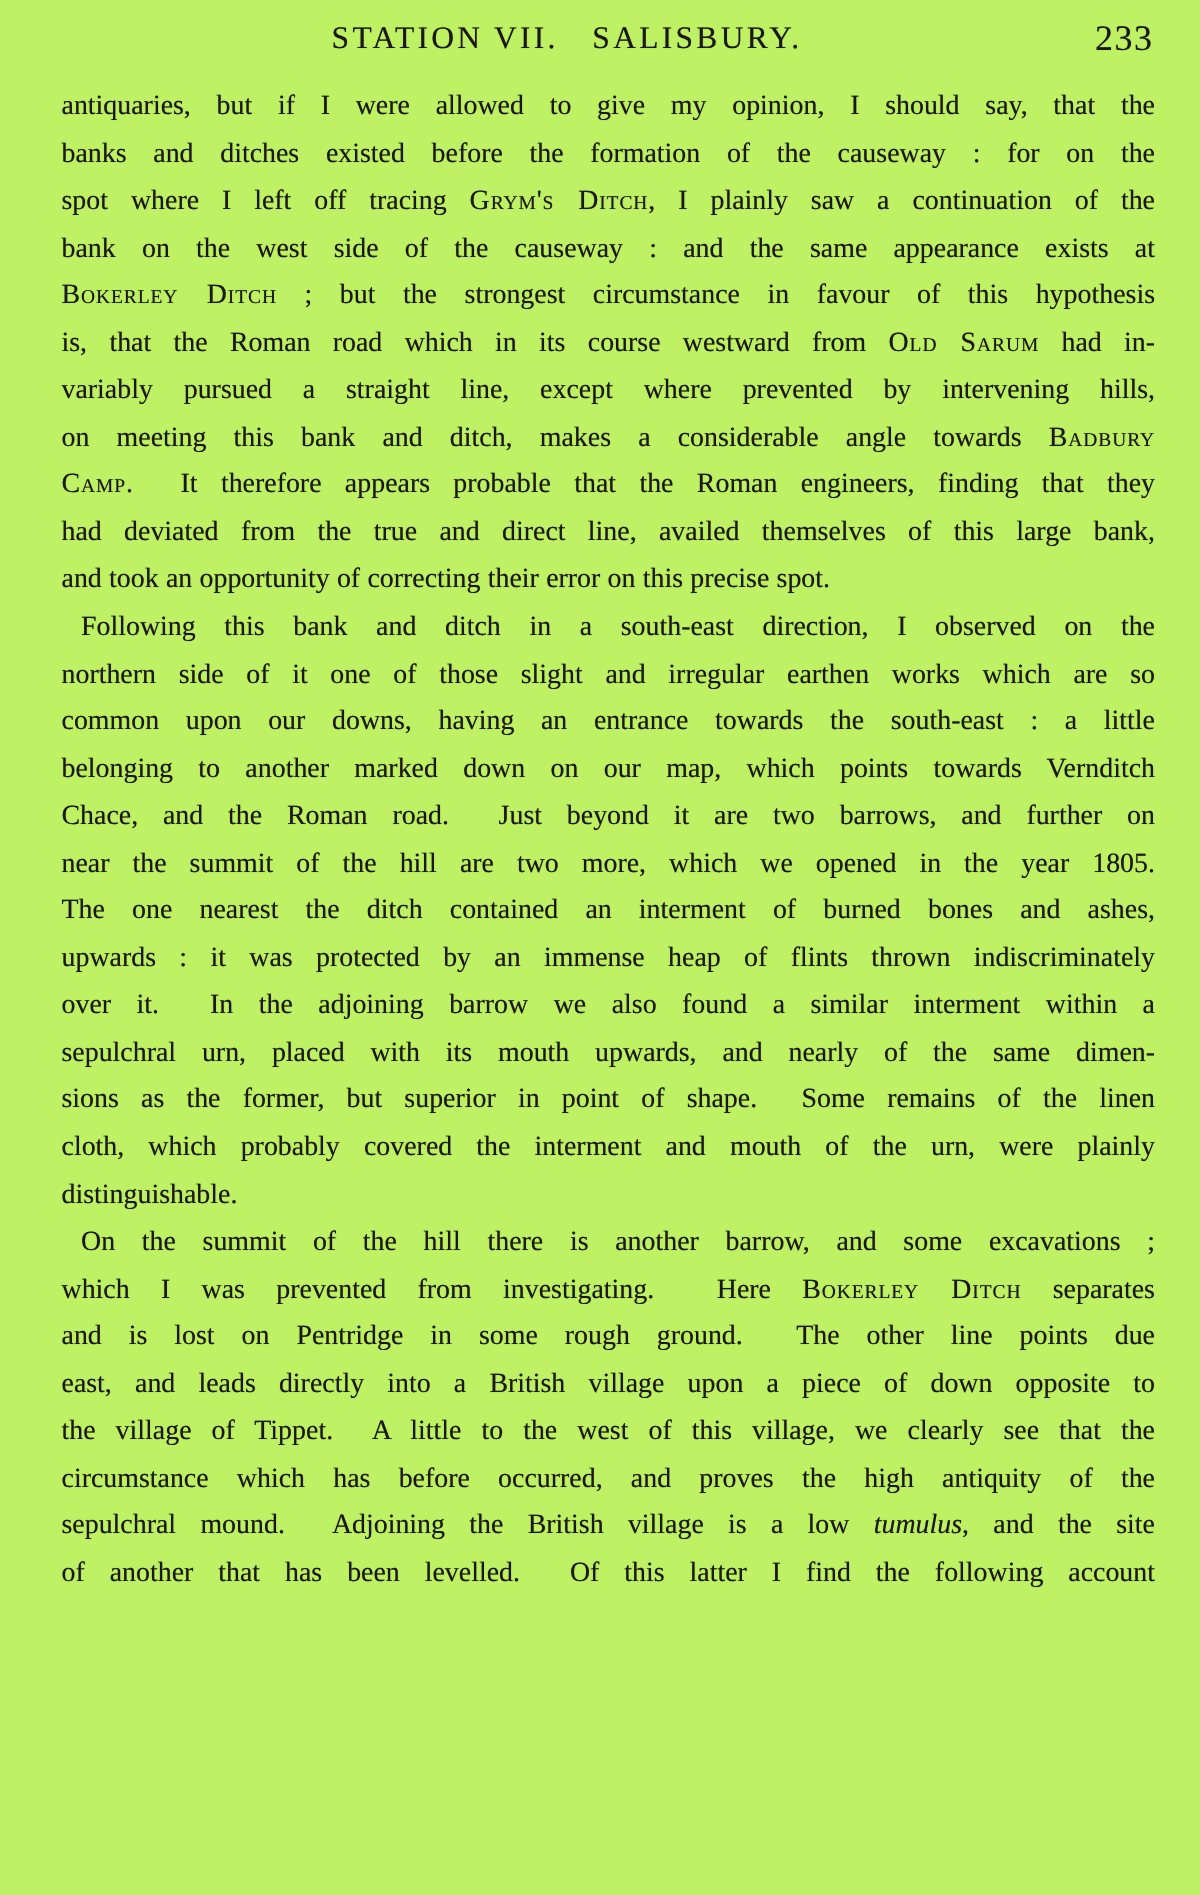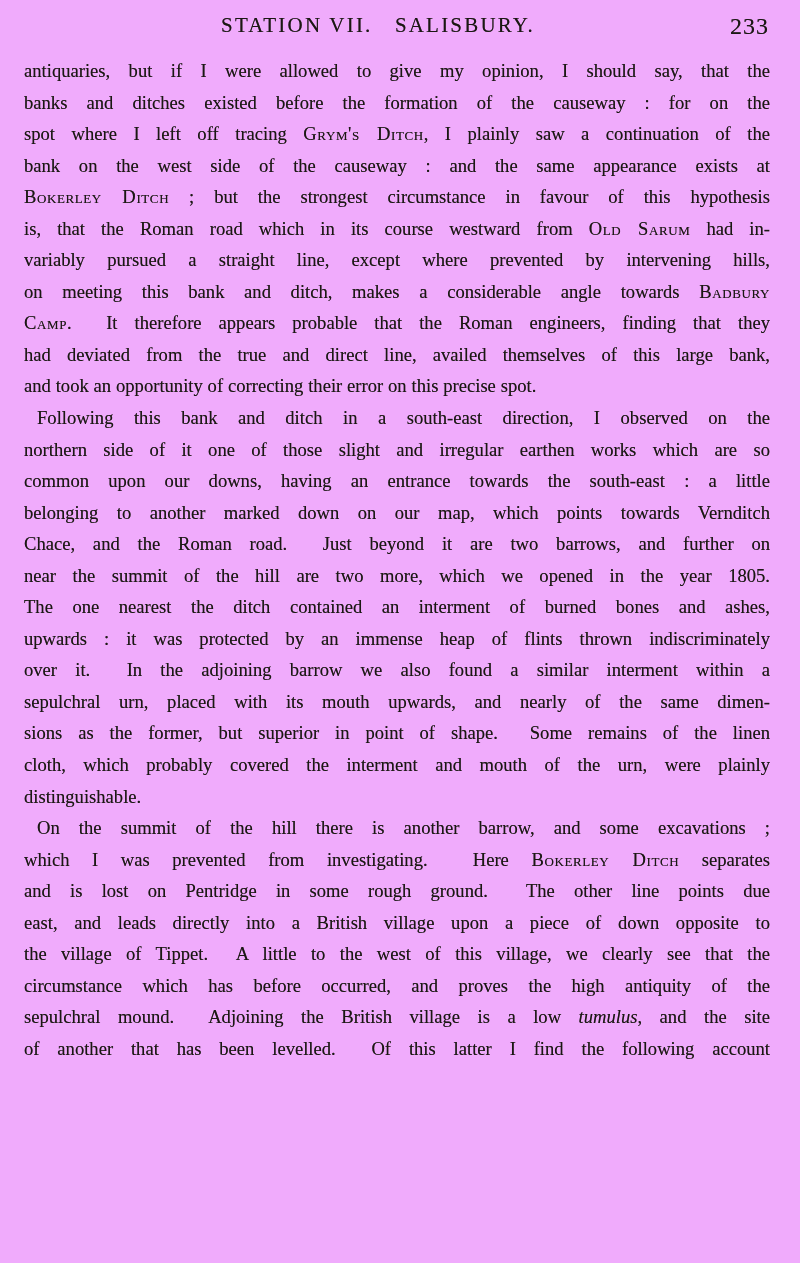--- a/index.html
+++ b/index.html
@@ -16,39 +16,39 @@
   .header { position: relative; height: 42px; padding-top: 13px; }
   .running-title {
     position: absolute; top: 13px; left: 378px; transform: translateX(-50%);
     font-size: 21px; letter-spacing: 2.2px; font-weight: 400;
     white-space: nowrap;
   }
   .page-number {
     position: absolute; top: 13px; right: 31px;
     font-size: 24px; letter-spacing: 1px;
   }
-  .text-block { padding: 13px 30px 0 24px; }
+  .text-block { padding: 13px 30px 0 41px; }
   .paragraph {  }
   .line {
     font-size: 18.6px;
     line-height: 31.55px;
     text-align: justify;
     text-align-last: justify;
     word-spacing: 0.2px;
     white-space: normal;
   }
   .line.lastline { text-align-last: left; }
   .line.indent { text-indent: 13px; }
   .sc { font-variant: small-caps; letter-spacing: 0.6px; }
   .it { font-style: italic; margin-top: 18px; }
 </style>
 </head>
 <body>
 
-<div class="page" style="background: #f0abfc; color: rgb(27, 24, 19);">
+<div class="page" style="background: #bef264; color: rgb(27, 24, 19);">
   <div class="header">
     <span class="running-title">STATION VII.&nbsp;&nbsp; SALISBURY.</span>
     <span class="page-number">233</span>
   </div>
   <div class="text-block">
       <div class="paragraph">
         <div class="line"><span>antiquaries, but if I were allowed to give my opinion, I should say, that the</span></div>
         <div class="line"><span>banks and ditches existed before the formation of the causeway : for on the</span></div>
         <div class="line"><span>spot where I left off tracing </span><span class="sc">Grym's Ditch</span><span>, I plainly saw a continuation of the</span></div>
         <div class="line"><span>bank on the west side of the causeway : and the same appearance exists at</span></div>

